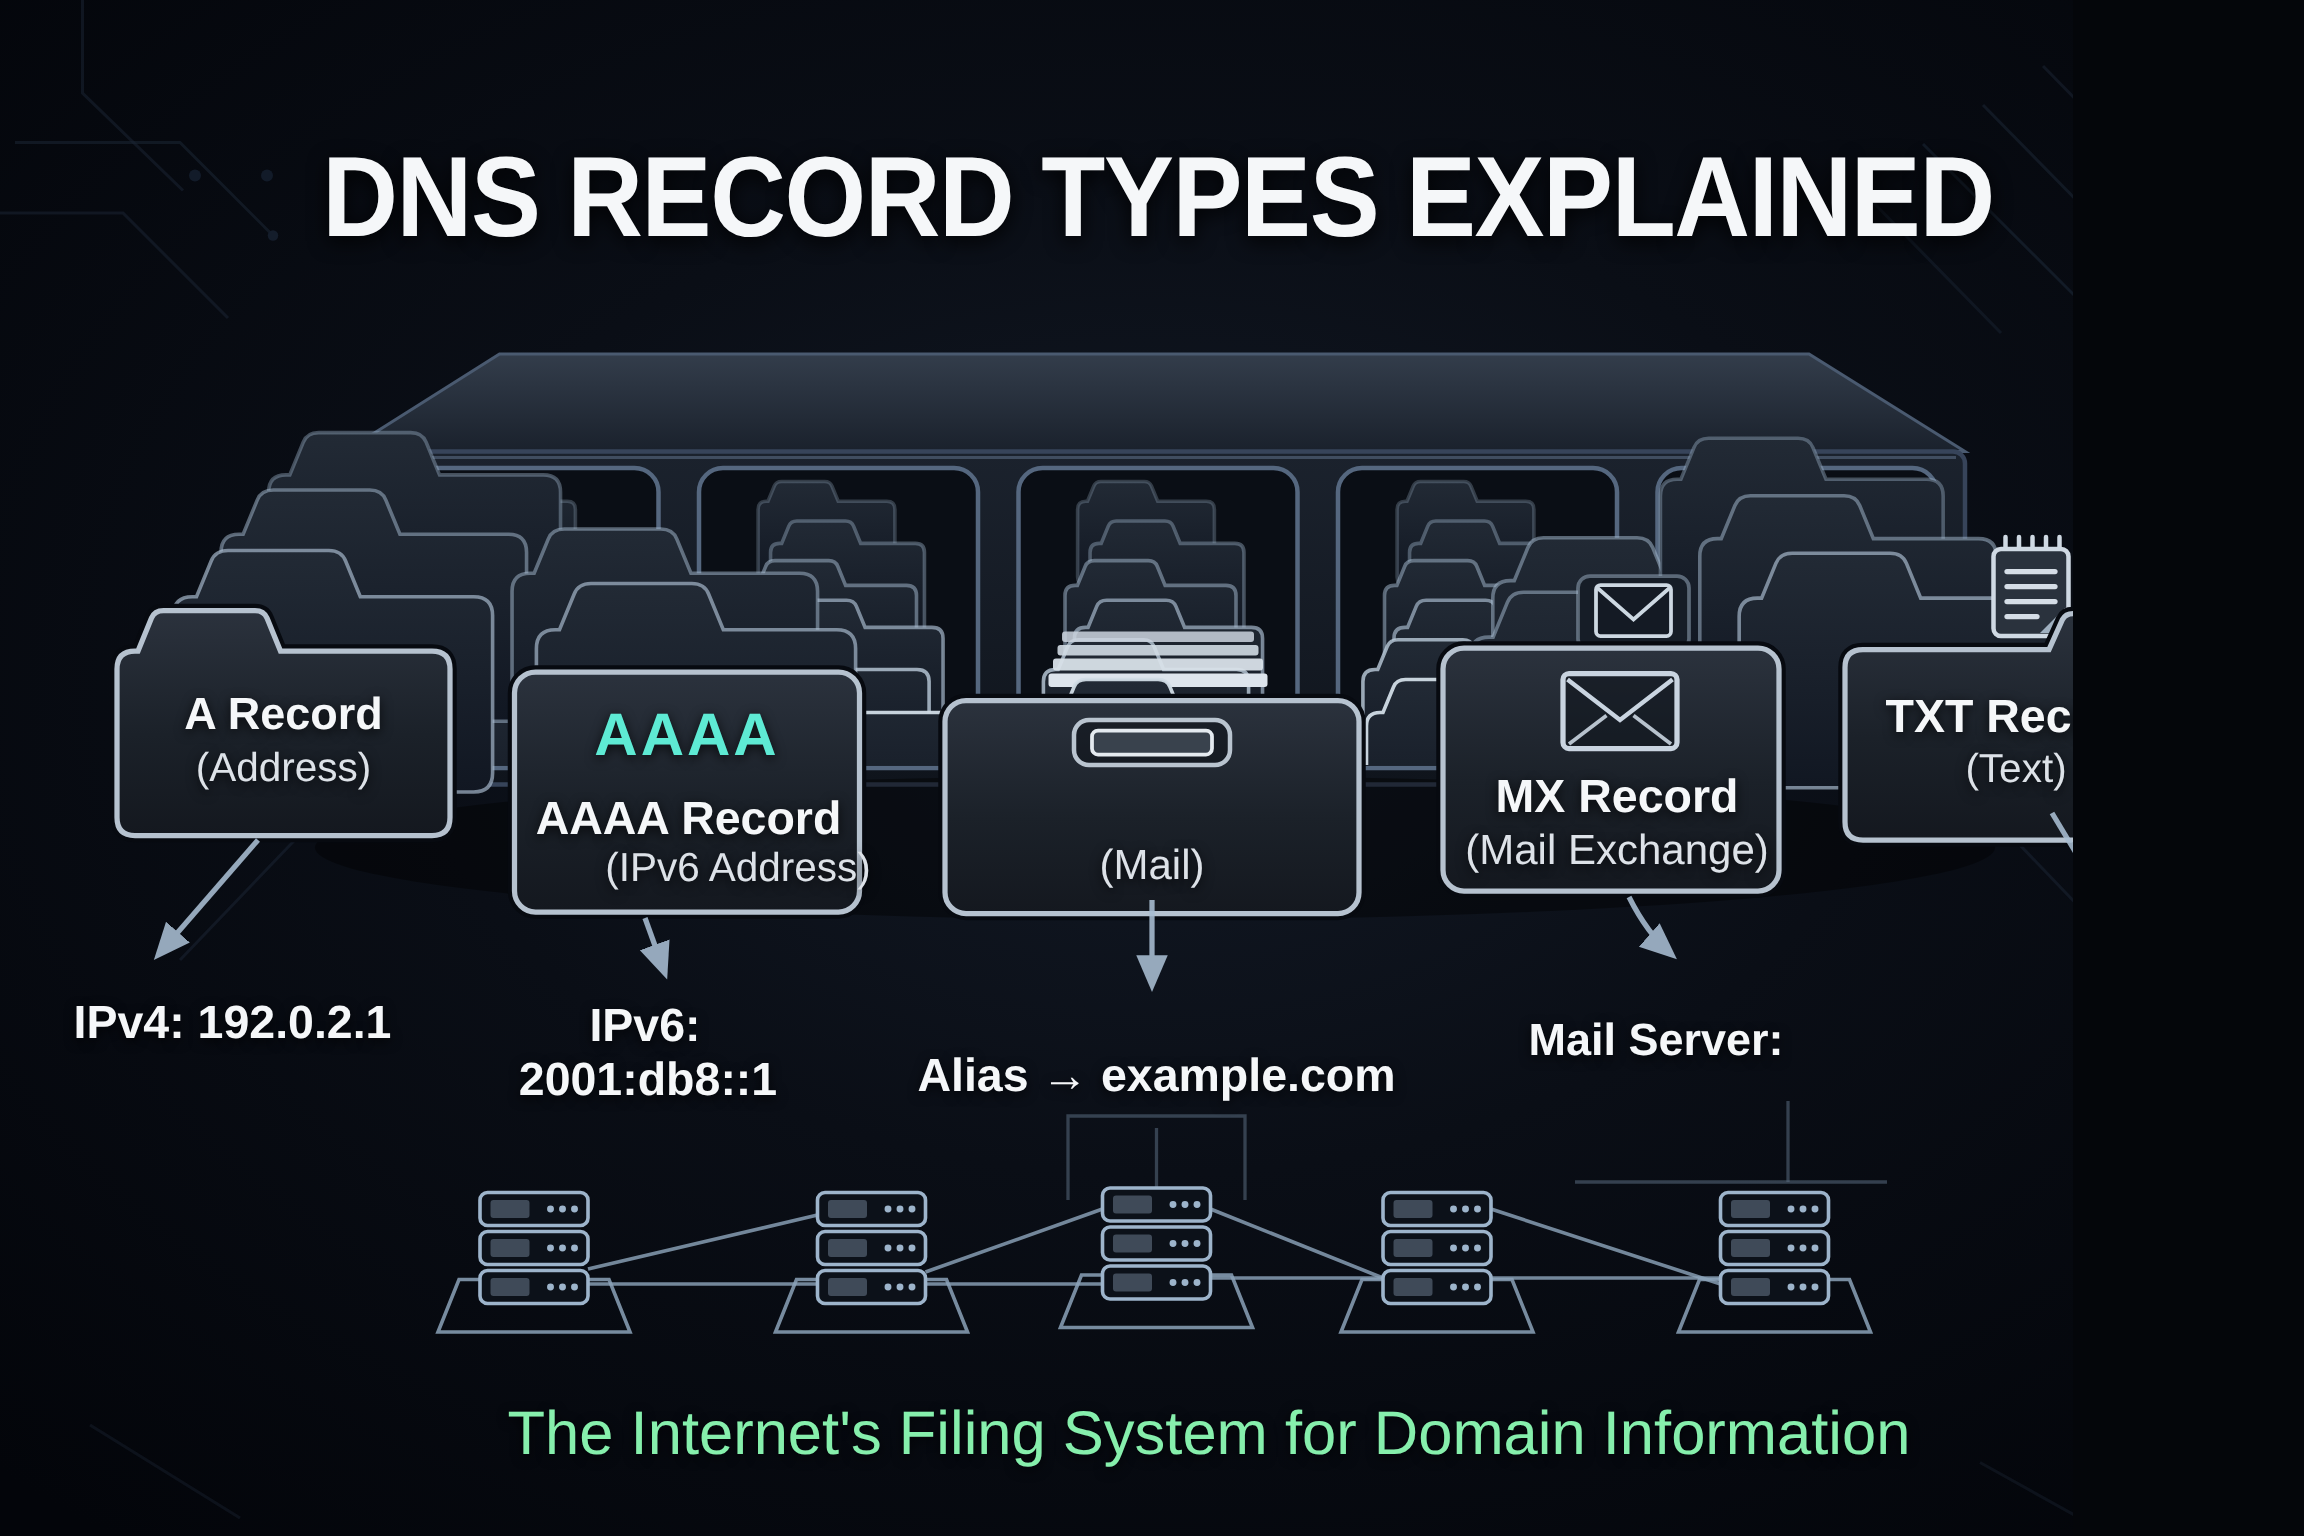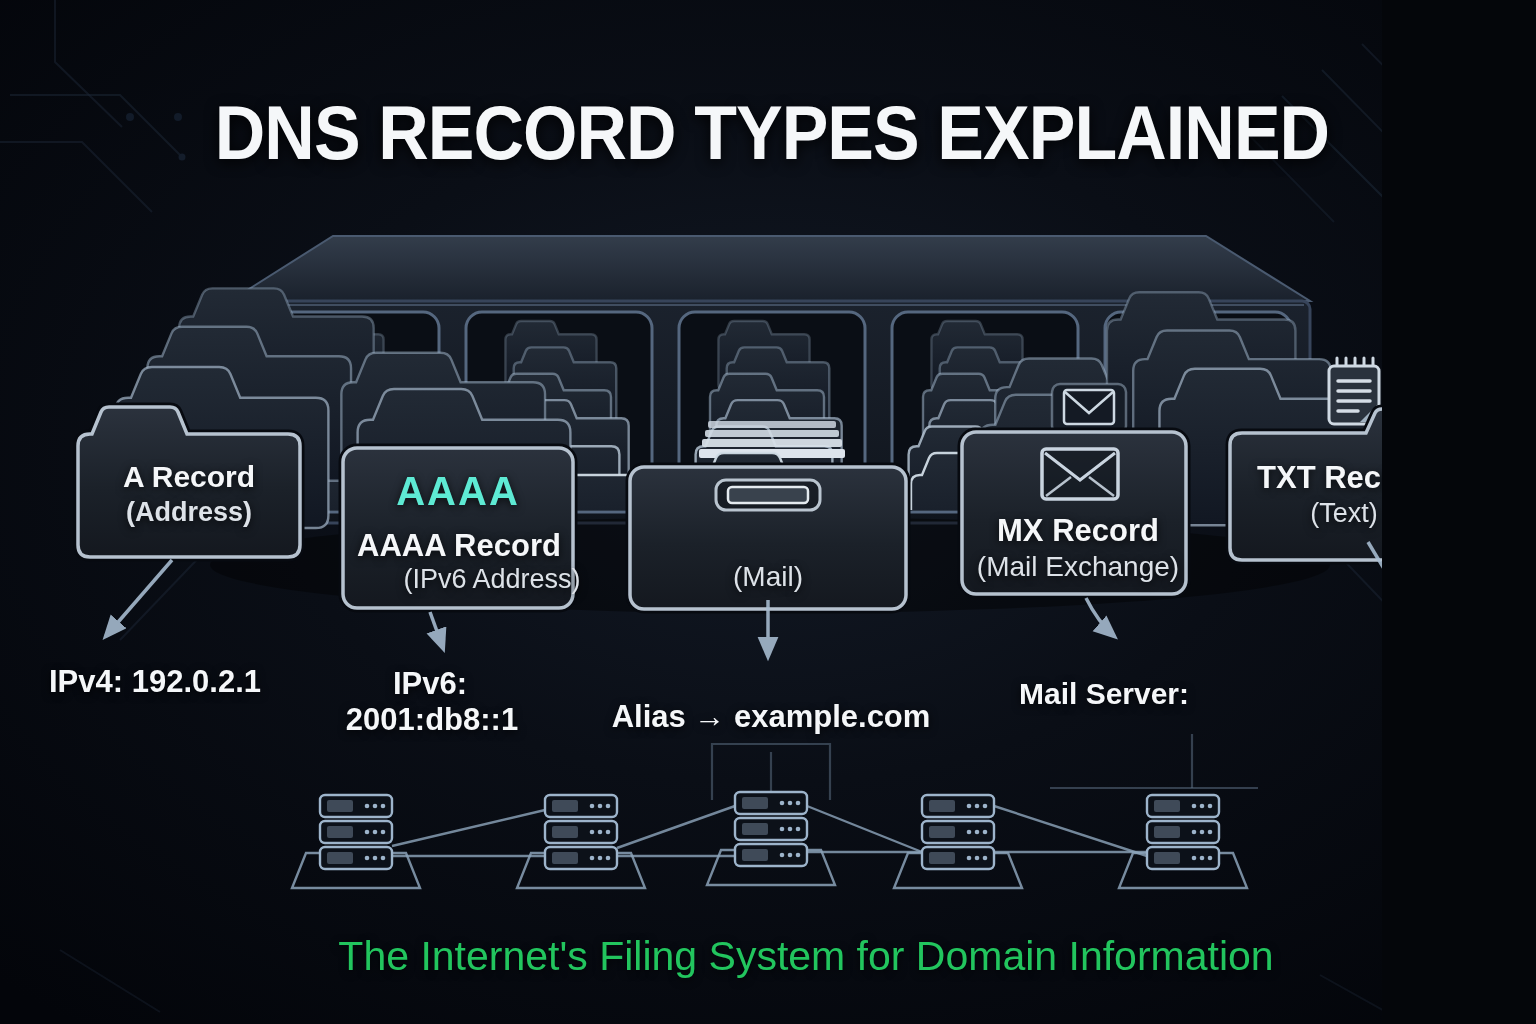--- a/index.html
+++ b/index.html
@@ -3,21 +3,21 @@
 <meta charset="utf-8">
 <style>
   html,body{margin:0;padding:0;background:#04060a;}
   .stage{position:relative;width:1382px;height:1024px;overflow:hidden;
          font-family:"Liberation Sans",sans-serif;background:#04060a;}
   .stage svg{position:absolute;left:0;top:0;}
   .t{position:absolute;transform:translate(-50%,-50%);white-space:nowrap;
      color:#f5f7f9;text-shadow:0 2px 8px rgba(0,0,0,.75);}
   .title{font-size:76px;font-weight:700;letter-spacing:-1px;
          transform:translate(-50%,-50%) scaleX(.92);text-shadow:0 3px 14px rgba(0,0,0,.9);}
-  .subtitle{font-size:41px;font-weight:400;color:#22c55e;}
+  .subtitle{font-size:41px;font-weight:400;color:#86efac;}
   .cname{font-weight:700;}
   .csub{font-weight:400;color:#dde2e8;}
   .cval{font-weight:700;}
   .cbig{font-weight:700;color:#5eead4;letter-spacing:2px;}
   
   .f0{stroke:rgba(158,180,202,.28);} .f1{stroke:rgba(158,180,202,.40);}
   .f2{stroke:rgba(163,184,205,.52);} .f3{stroke:rgba(173,192,211,.66);}
   .f4{stroke:rgba(188,204,219,.80);} .f5{stroke:rgba(209,220,230,.95);}
   .card-under{fill:none;stroke:#070a10;stroke-width:9;}
   .card{fill:url(#cardGrad);stroke:#b6c2cf;stroke-width:3.5;}
@@ -282,21 +282,21 @@
     <use href="#srv" transform="translate(545,795)"></use>
     <use href="#srv" transform="translate(735,792)"></use>
     <use href="#srv" transform="translate(922,795)"></use>
     <use href="#srv" transform="translate(1147,795)"></use>
   </g>
 </svg>
 
 <div class="t title" style="left:772px;top:132px;">DNS RECORD TYPES EXPLAINED</div>
 
 <div class="t cname" style="left:189px;top:477px;font-size:30px;">A Record</div>
-<div class="t csub" style="left:189px;top:512px;font-size:27px;font-weight:bold;">(Address)</div>
+<div class="t csub" style="left:189px;top:512px;font-size:27px;">(Address)</div>
 <div class="t cval" style="left:155px;top:682px;font-size:31px;">IPv4: 192.0.2.1</div>
 
 <div class="t cbig" style="left:458px;top:491px;font-size:40px;">AAAA</div>
 <div class="t cname" style="left:459px;top:546px;font-size:31px;">AAAA Record</div>
 <div class="t csub" style="left:460px;top:579px;font-size:27px;margin-left:32px;">(IPv6 Address)</div>
 <div class="t cval" style="left:430px;top:684px;font-size:31px;">IPv6:</div>
 <div class="t cval" style="left:432px;top:720px;font-size:31px;">2001:db8::1</div>
 
 <div class="t csub" style="left:768px;top:577px;font-size:28px;">(Mail)</div>
 <div class="t cval" style="left:771px;top:717px;font-size:31px;">Alias → example.com</div>

